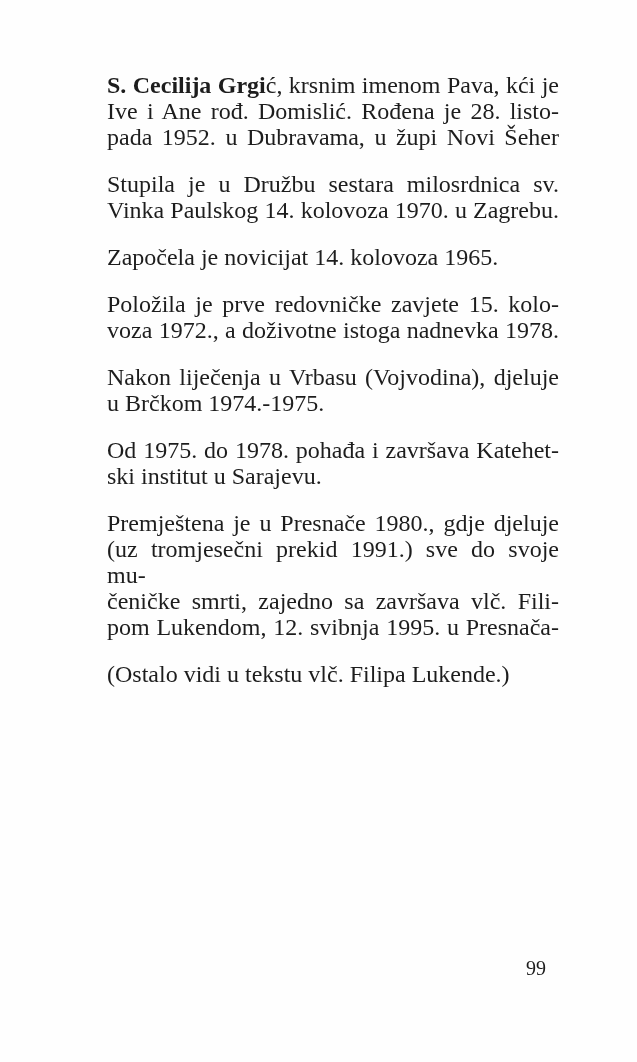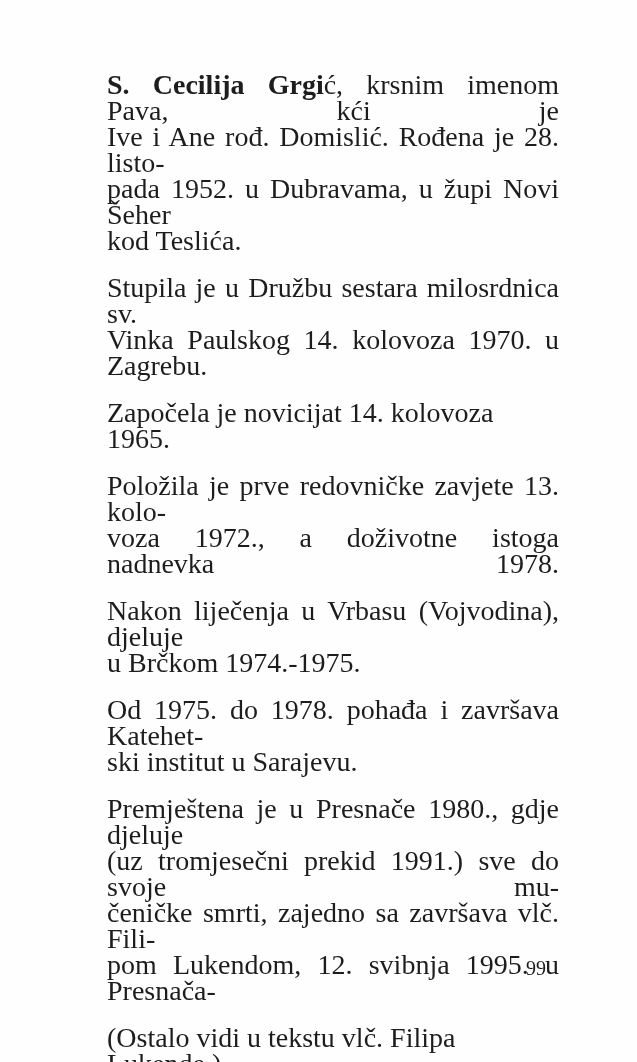--- a/index.html
+++ b/index.html
@@ -17,21 +17,21 @@
     overflow: hidden;
   }
   .text-block {
     position: absolute;
     left: 107px;
     top: 72px;
     width: 452px;
   }
   .para {
     margin: 0 0 21px 0;
-    font-size: 28px;
+    font-size: 24px;
     line-height: 26px;
   }
   .line {
     display: block;
   }
   
   .jl {
     text-align: justify;
     text-align-last: justify;
   }
@@ -55,34 +55,33 @@
 </head>
 <body>
 
 <div class="page">
   <div class="text-block">
 
     <p class="para">
         <span class="line jl"><b>S. Cecilija Grgi</b><span>ć, krsnim imenom Pava, kći je</span></span>
         <span class="line jl">Ive i Ane rođ. Domislić. Rođena je 28. listo-</span>
         <span class="line jl">pada 1952. u Dubravama, u župi Novi Šeher</span>
-        <span class="line ll">kod Teslića.</span>
       </p>
 
     <p class="para">
         <span class="line jl">Stupila je u Družbu sestara milosrdnica sv.</span>
         <span class="line jl">Vinka Paulskog 14. kolovoza 1970. u Zagrebu.</span>
       </p>
 
     <p class="para">
         <span class="line ll">Započela je novicijat 14. kolovoza 1965.</span>
       </p>
 
     <p class="para">
-        <span class="line jl">Položila je prve redovničke zavjete 13. kolo-</span>
+        <span class="line jl">Položila je prve redovničke zavjete 15. kolo-</span>
         <span class="line jl">voza 1972., a doživotne istoga nadnevka 1978.</span>
       </p>
 
     <p class="para">
         <span class="line jl">Nakon liječenja u Vrbasu (Vojvodina), djeluje</span>
         <span class="line ll">u Brčkom 1974.-1975.</span>
       </p>
 
     <p class="para">
         <span class="line jl">Od 1975. do 1978. pohađa i završava Katehet-</span>

